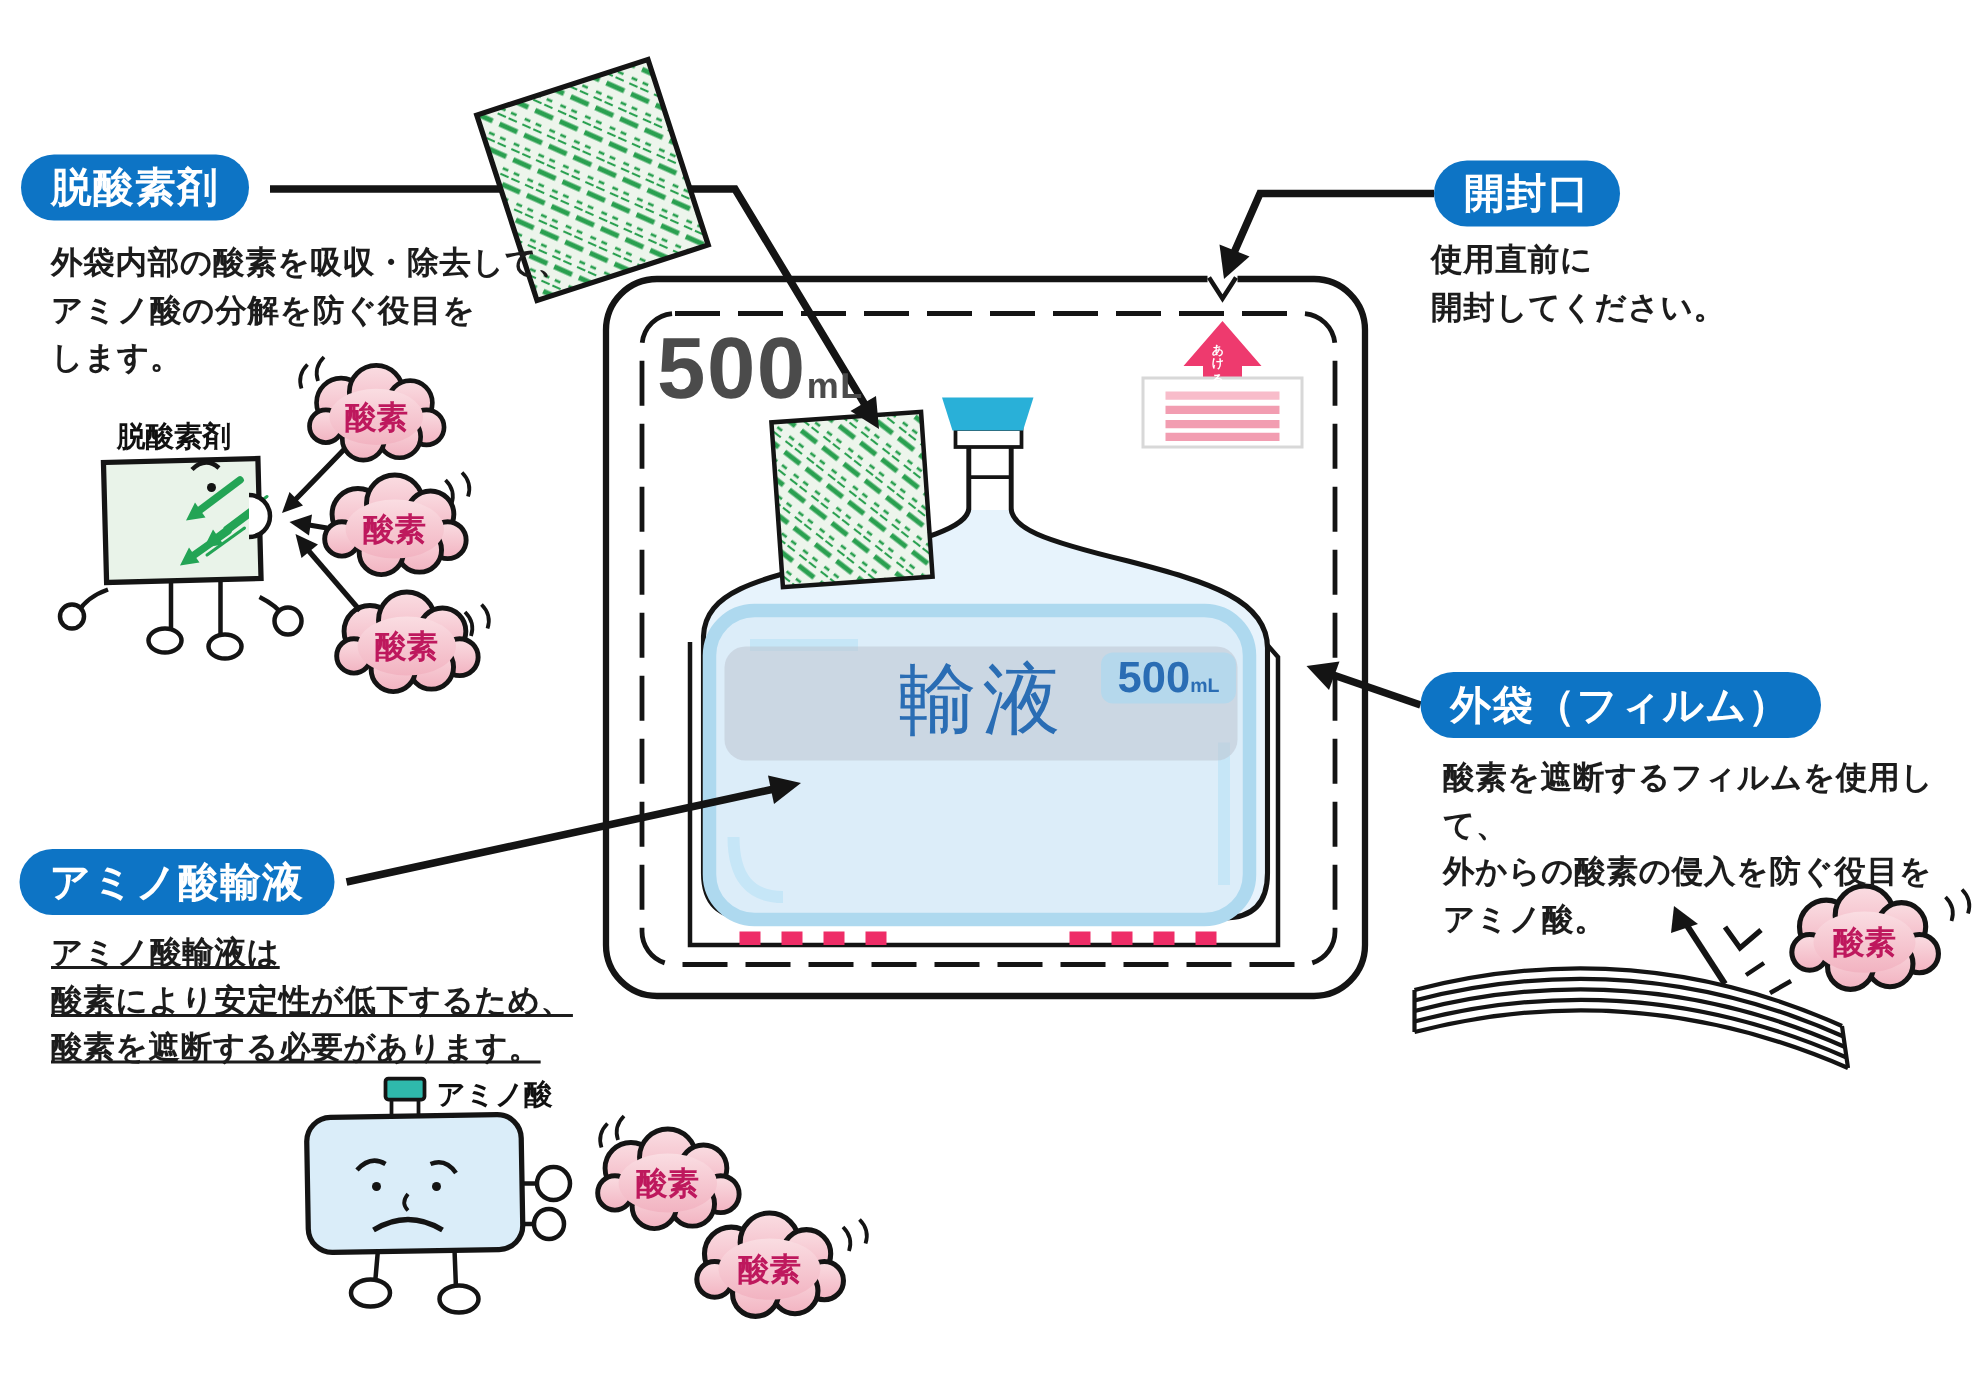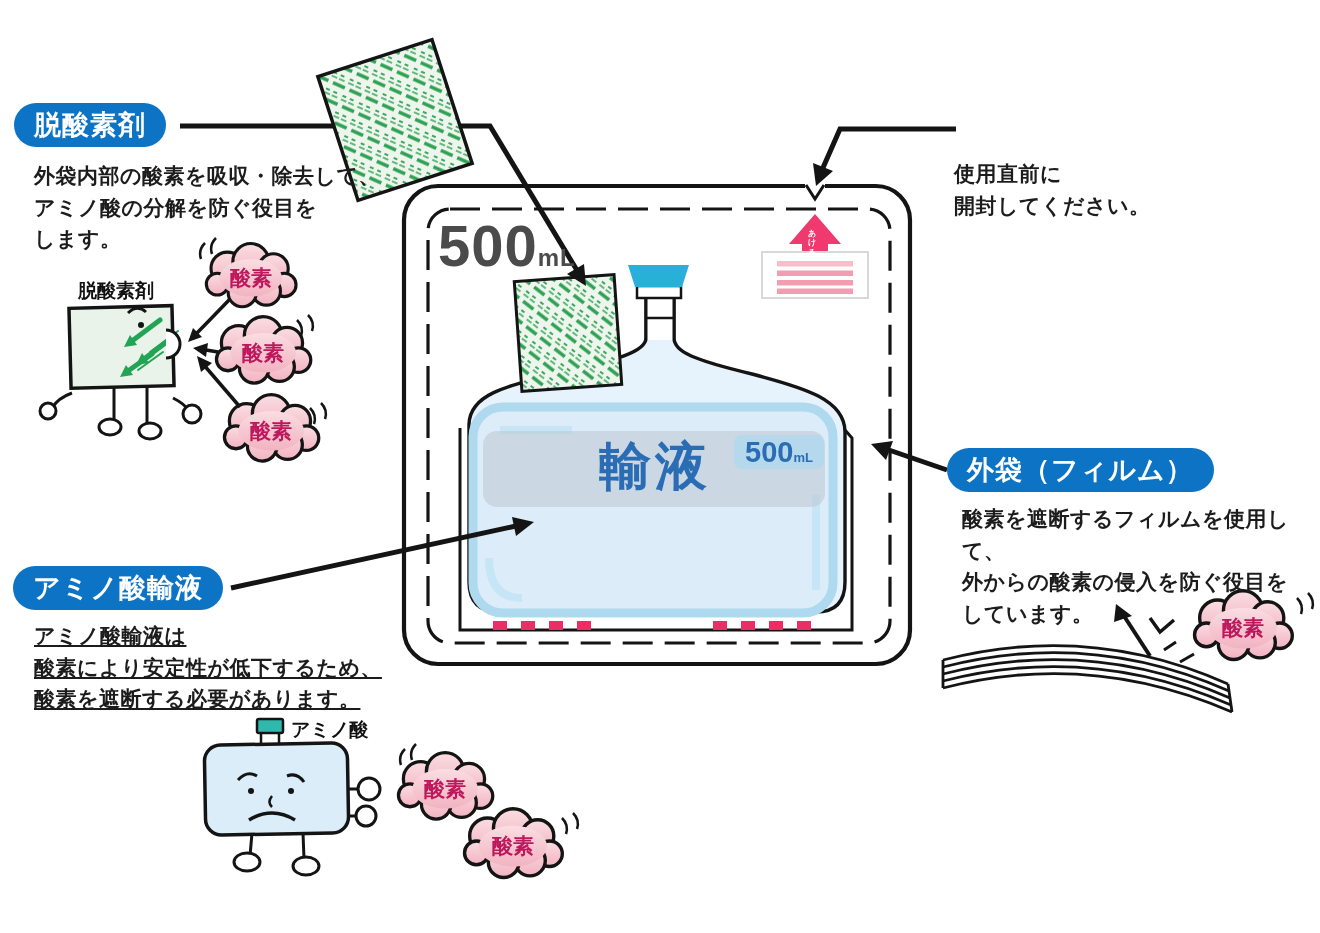--- a/index.html
+++ b/index.html
@@ -25,21 +25,21 @@
   #desc-open {left:954px;top:158px;}
   #desc-film {left:962px;top:503px;}
   #desc-amino{left:34px;top:620px;text-decoration:underline;}
   .volume-big{
     position:absolute;left:438px;top:212px;z-index:3;color:#4b4b4b;font-weight:bold;
     font-size:58px;letter-spacing:1px;
   }
   .volume-big .unit{font-size:24px;}
   .bag-title{
     position:absolute;left:560px;top:432px;width:190px;z-index:3;text-align:center;
-    color:#2a6db4;font-weight:bold;font-size:52px;letter-spacing:4px;
+    color:#2a6db4;font-weight:normal;font-size:52px;letter-spacing:4px;
   }
   .badge{
     position:absolute;left:734px;top:435px;width:90px;height:34px;z-index:3;
     background:#b5d8ec;border-radius:8px;color:#2a6db4;font-weight:bold;
     text-align:center;line-height:34px;font-size:29px;
   }
   .badge .unit{font-size:13px;}
   .char-label{position:absolute;z-index:3;color:#111;font-weight:bold;font-size:19px;white-space:nowrap;}
   #label-deox-char {left:78px;top:278px;}
   #label-amino-char{left:291px;top:717px;font-family:Liberation Mono, monospace;}
@@ -228,31 +228,32 @@
       <path d="M231 588 L516 526" stroke-width="5"></path>
       <polygon points="534,522 516,536 512,517" fill="#141414" stroke="none"></polygon>
     </g>
 
     <g transform="rotate(-18 395 120)">
       <rect x="335" y="55" width="120" height="130" fill="url(#gstripe)" stroke="#141414" stroke-width="3.5"></rect>
     </g>
   </svg>
 
   <div class="pill" id="pill-deox">脱酸素剤</div>
+  <div class="pill" id="pill-open">開封口</div>
   <div class="pill" id="pill-amino">アミノ酸輸液</div>
   <div class="pill" id="pill-film">外袋（フィルム）</div>
 
   <div class="desc" id="desc-deox">外袋内部の酸素を吸収・除去して、
 アミノ酸の分解を防ぐ役目を
 します。</div>
   <div class="desc" id="desc-open">使用直前に
 開封してください。</div>
   <div class="desc" id="desc-film">酸素を遮断するフィルムを使用して、
 外からの酸素の侵入を防ぐ役目を
-しています。</div>
+アミノ酸。</div>
   <div class="desc" id="desc-amino">アミノ酸輸液は
 酸素により安定性が低下するため、
 酸素を遮断する必要があります。</div>
 
   <div class="volume-big">
     <span>500</span><span class="unit">mL</span>
   </div>
 
   <div class="bag-title">輸液</div>
 

